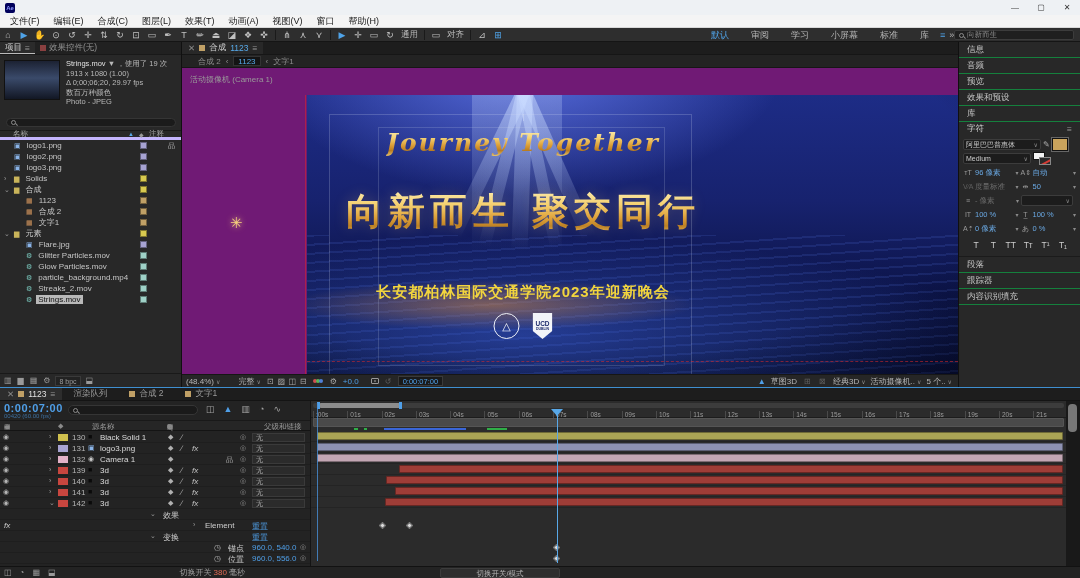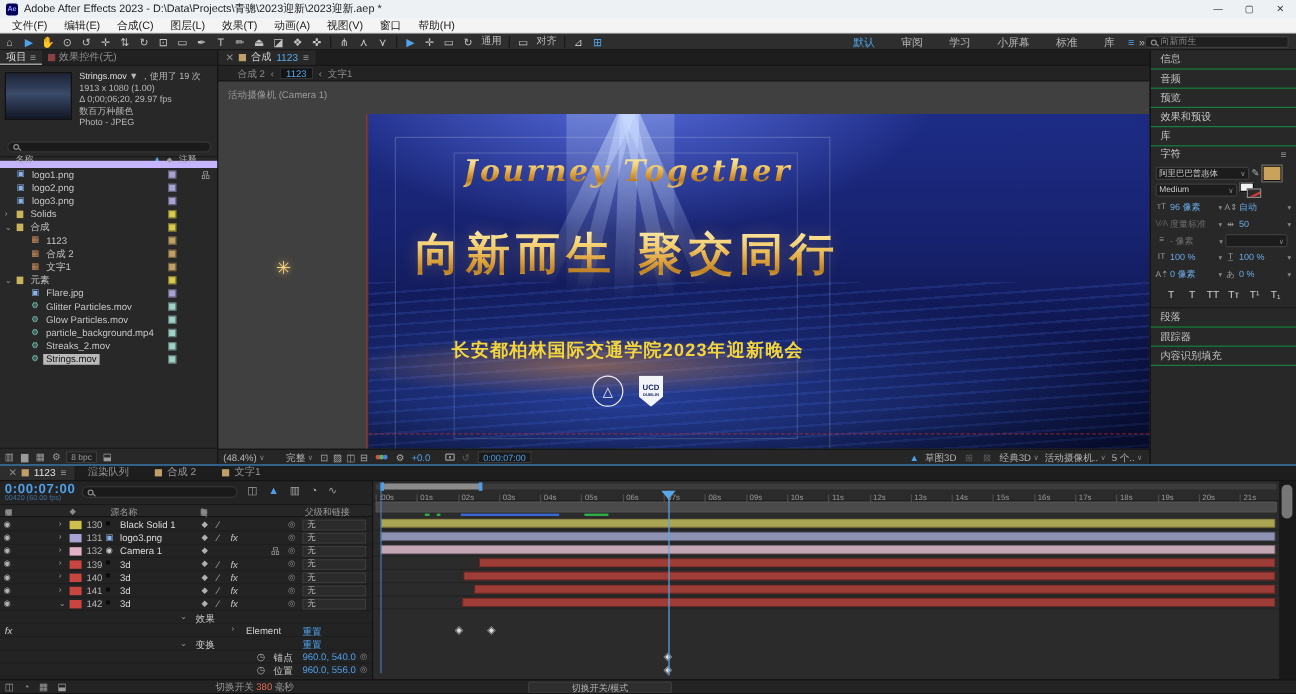--- a/index.html
+++ b/index.html
@@ -30,21 +30,21 @@
 #projpanel{position:absolute;top:42px;left:0;width:182px;height:345px;background:#282828;border-right:1px solid #101010}
 .ptabs{height:13px;background:#212121;display:flex;align-items:center;font-size:8.5px;border-bottom:1px solid #191919}
 .ptab{padding:0 5px;color:#d6d6d6;display:flex;align-items:center;gap:3px;height:100%;background:#2b2b2b;border-bottom:1px solid #bbb}
 .ptab2{padding:0 5px;color:#8f8f8f;display:flex;align-items:center;gap:3px}
 .sqchip{width:6px;height:6px;display:inline-block}
 #projinfo{position:relative;height:62px}
 #pthumb{position:absolute;left:4px;top:5px;width:56px;height:40px;background:linear-gradient(180deg,#1c2233 0%,#3a4a6a 45%,#121724 100%);border:1px solid #111}
 #pdetails{position:absolute;left:66px;top:4px;font-size:7.5px;color:#b9b9b9;line-height:9.5px}
 #pdetails .nm{color:#e0e0e0}
 .psearch{position:absolute;left:6px;top:76px;width:170px;height:9px;background:#1b1b1b;border:1px solid #353535;border-radius:5px;display:flex;align-items:center;gap:3px;padding:0 4px}
-.pcols{position:absolute;top:88px;left:0;right:0;height:10px;border-top:1px solid #191919;border-bottom:6px solid #c4b5fd;font-size:7.5px;color:#a8a8a8;display:flex;align-items:center}
+.pcols{position:absolute;top:88px;left:0;right:0;height:10px;border-top:1px solid #191919;border-bottom:3px solid #c4b5fd;font-size:7.5px;color:#a8a8a8;display:flex;align-items:center}
 .pcols .c1{margin-left:13px}
 .pcols .sort{position:absolute;left:128px;color:#58a8e8;font-size:6px}
 .pcols .tag{position:absolute;left:139px;font-size:6px;color:#999}
 .pcols .c2{position:absolute;left:149px}
 #plist{position:absolute;top:98px;left:0;right:0}
 .pitem{height:11px;position:relative;display:flex;align-items:center;font-size:8px;color:#c6c6c6;padding-left:14px;white-space:nowrap}
 .pitem.lv1{padding-left:26px}
 .pitem .caret{position:absolute;left:4px;font-size:7px;color:#9a9a9a}
 .pitem .fic{margin-right:4px;font-size:7px;line-height:8px}
 .pitem .chip{position:absolute;left:140px;width:7px;height:7px;border:1px solid rgba(0,0,0,.4)}
@@ -52,21 +52,21 @@
 .pitem .nm{padding:0 2px}
 #projfooter{position:absolute;bottom:0;left:0;right:0;height:14px;border-top:1px solid #191919;display:flex;align-items:center;gap:5px;padding-left:4px;color:#9a9a9a;font-size:8px}
 .bpc{border:1px solid #3a3a3a;background:#222;padding:0 3px;font-size:7px;height:10px;line-height:9px}
 
 #viewerpanel{position:absolute;top:42px;left:182px;width:776px;height:345px;background:#212121}
 .vtabs{height:13px;background:#1d1d1d;display:flex;align-items:center;font-size:8.5px;border-bottom:1px solid #161616}
 .vtab{height:100%;display:flex;align-items:center;gap:4px;background:#282828;padding:0 6px;color:#cfcfcf}
 .vtab .comp{color:#57a9e8}
 .vcrumbs{height:13px;display:flex;align-items:center;gap:5px;font-size:8px;color:#8d8d8d;padding-left:16px;background:#232323;border-bottom:1px solid #161616}
 .crumb-cur{color:#57a9e8;background:#141414;border:1px solid #333;padding:0 4px;height:10px;line-height:9px}
-#vcanvas{position:absolute;top:26px;left:0;width:776px;height:306px;background:#404040;overflow:hidden}
+#vcanvas{position:absolute;top:26px;left:0;width:776px;height:306px;background:#701a75;overflow:hidden}
 #camlabel{position:absolute;left:8px;top:6px;color:#9a9a9a;font-size:8px;z-index:5}
 #comp{position:absolute;left:125px;top:27px;width:651px;height:279px;overflow:hidden;background:radial-gradient(ellipse 420px 210px at 216px -30px,#5a6fe0 0%,rgba(90,110,224,0) 62%),linear-gradient(180deg,#1d2c86 0%,#17226e 38%,#0c1448 72%,#070d30 100%)}
 .beam{position:absolute;top:-4px;left:210px;height:160px;transform-origin:top center;background:linear-gradient(to bottom,rgba(200,218,255,.55),rgba(130,160,255,0))}
 .floor{position:absolute;left:0;right:0;top:140px;bottom:0;background:radial-gradient(ellipse 290px 36px at 185px 70px,rgba(242,150,52,.45),transparent 70%),radial-gradient(ellipse 620px 130px at 216px 100px,rgba(64,104,234,.5),transparent 75%),repeating-linear-gradient(176deg,rgba(96,134,255,.14) 0 2px,transparent 2px 9px)}
 .vig{position:absolute;inset:0;background:radial-gradient(ellipse 125% 125% at 38% 30%,transparent 52%,rgba(3,6,24,.88) 100%)}
 .frame1{position:absolute;left:22px;top:19px;width:363px;height:263px;border:1px solid rgba(210,220,240,.22)}
 .frame2{position:absolute;left:71px;top:32px;width:287px;height:239px;border:1px solid rgba(210,220,240,.18)}
 .ctick{position:absolute;left:216px;top:19px;width:1px;height:7px;background:rgba(220,228,248,.35)}
 .gold{background:linear-gradient(180deg,#fdf3c0 0%,#f4d172 35%,#d99a33 62%,#ba7d20 78%,#f0cf7a 100%);-webkit-background-clip:text;background-clip:text;color:transparent}
 #t-en{position:absolute;left:216px;top:33px;transform:translateX(-50%);font-family:"DejaVu Serif",serif;font-style:italic;font-weight:bold;font-size:25px;white-space:nowrap;letter-spacing:2px}
@@ -176,21 +176,20 @@
 #rt-val{color:#e06a54;margin:0 2px}
 #toggle-btn{position:absolute;left:440px;width:120px;height:10px;background:#2e2e2e;border:1px solid #3c3c3c;border-radius:2px;text-align:center;line-height:9px;color:#b5b5b5;font-size:7.5px}
 </style>
 </head>
 <body>
 
 <div id="app">
 
   <div id="titlebar">
     <span id="aelogo">Ae</span>
-    <span>Adobe After Effects 2023 - D:\Data\Projects\青骢\2023迎新\2023迎新.aep *</span>
     <span class="winbtns">
       <span class="winbtn">—</span>
       <span class="winbtn">▢</span>
       <span class="winbtn">✕</span>
     </span>
   </div>
 
   <div id="menubar">
       <span class="menu-item">文件(F)</span>
       <span class="menu-item">编辑(E)</span>
@@ -665,21 +664,21 @@
       <span style="left:166px;display:flex;gap:2px">
           <span class="hic" style="width:8px;text-align:center">◇</span>
           <span class="hic" style="width:8px;text-align:center">✳</span>
           <span class="hic" style="width:8px;text-align:center">＼</span>
           <span class="hic" style="width:8px;text-align:center">fx</span>
           <span class="hic" style="width:8px;text-align:center">▦</span>
           <span class="hic" style="width:8px;text-align:center">⊘</span>
           <span class="hic" style="width:8px;text-align:center">◐</span>
           <span class="hic" style="width:8px;text-align:center">⊕</span>
         </span>
-      <span style="left:254px">父级和链接</span>
+      <span style="left:264px">父级和链接</span>
     </div>
 
     <div id="tlayers">
         <div class="lrow">
         <span class="c-eye">◉</span>
         <span class="c-caret">›</span>
         <span class="c-chip" style="background:#cfc04e"></span>
         <span class="c-num">130</span>
         <span class="c-ico" style="color:#0a0a0a">■</span>
         <span class="c-name">Black Solid 1</span>

